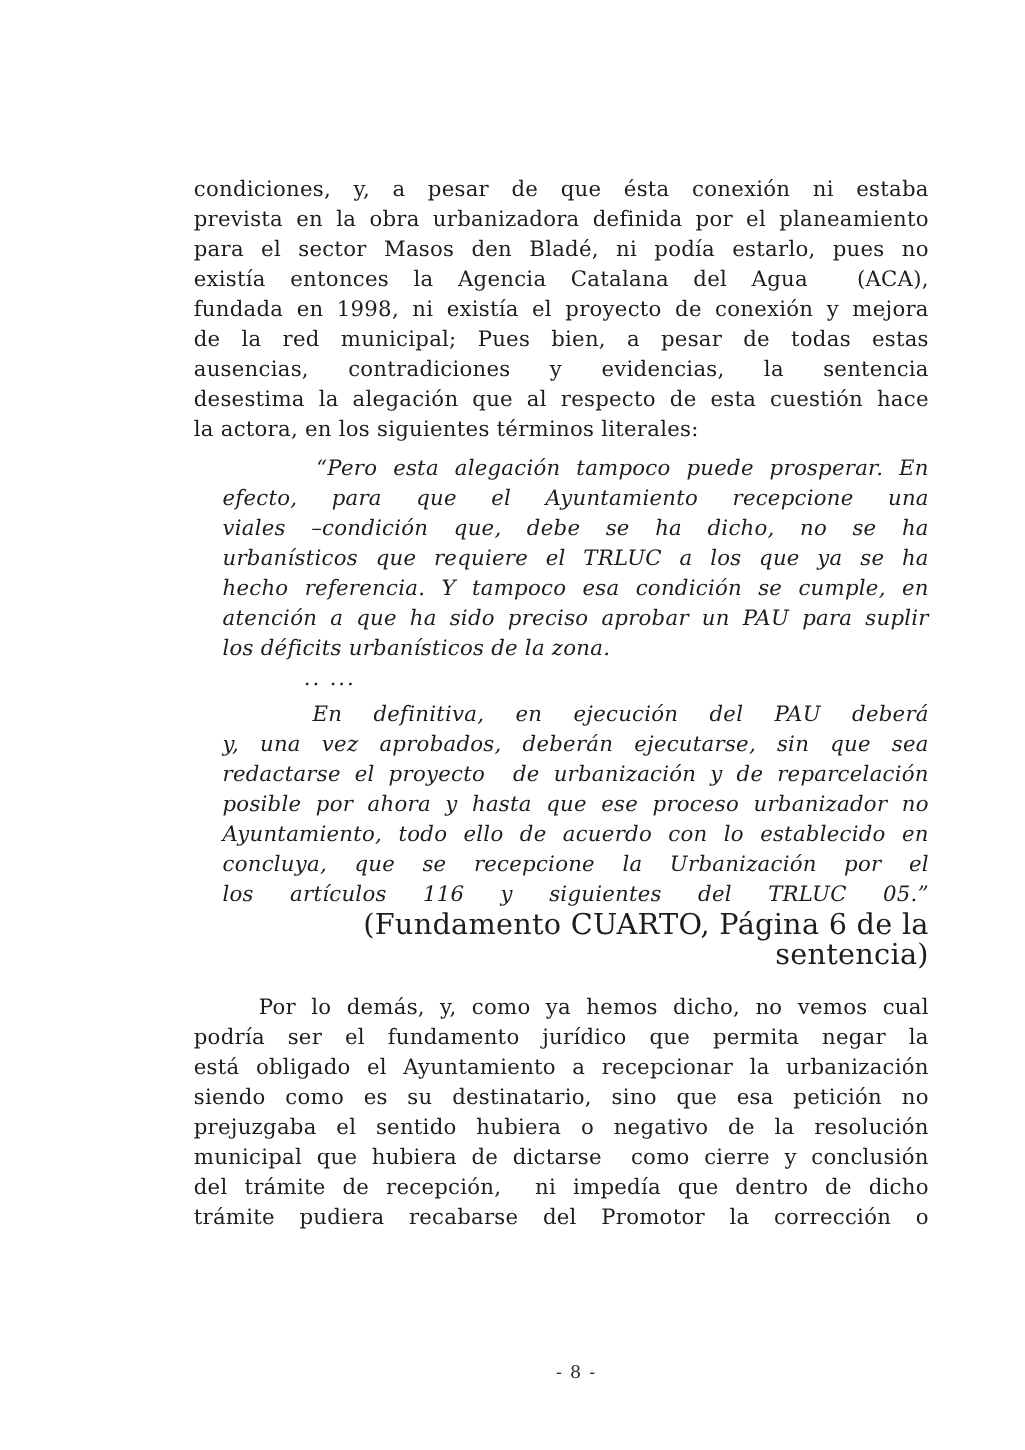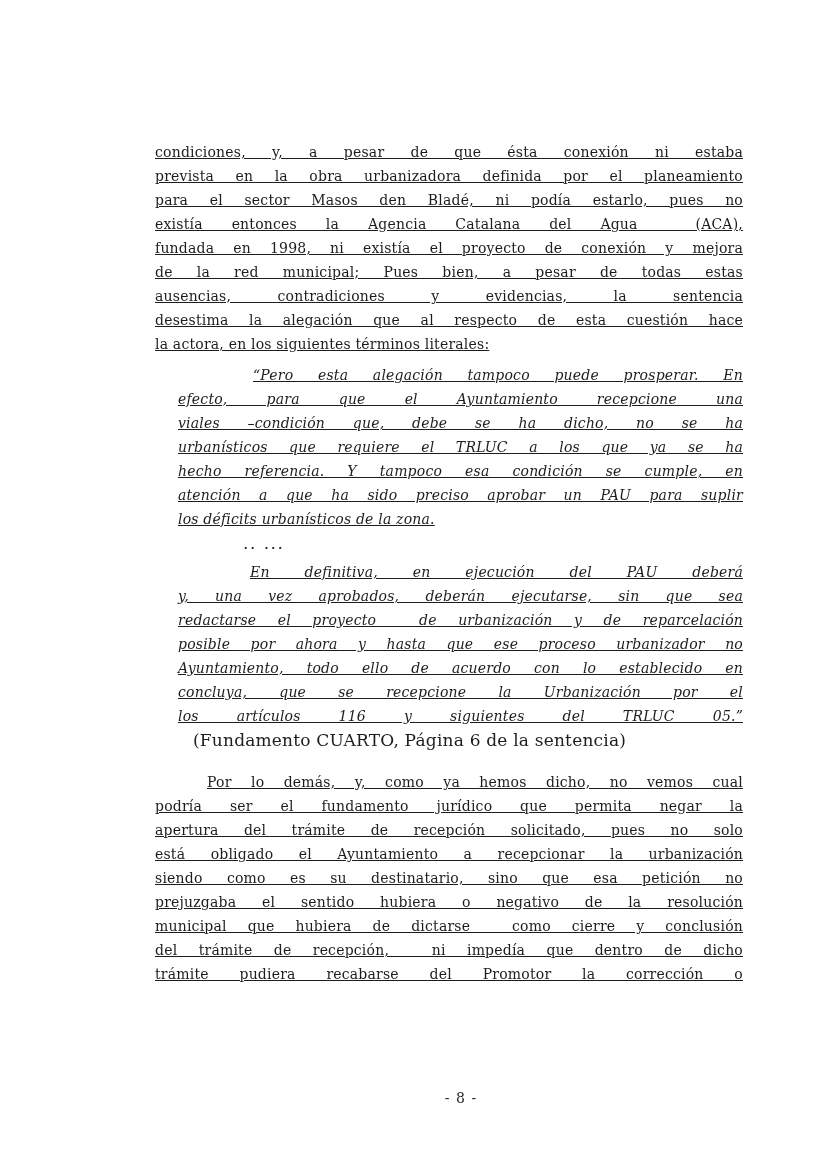--- a/index.html
+++ b/index.html
@@ -16,26 +16,25 @@
     color: #1d1d1d;
     overflow: hidden;
   }
   .text-column {
     position: absolute;
     left: 155px;
     top: 140px;
     width: 588px;
   }
   .line {
-    font-size: 14px;
+    font-size: 17px;
     line-height: 24px;
     letter-spacing: 0.2px;
     text-align: justify;
     text-align-last: justify;
-    text-decoration: underline;
     -moz-text-align-last: justify;
   }
   .line-last {
     text-align-last: left;
     -moz-text-align-last: left;
   }
   .quote-block {
     margin-left: 23px;
     font-style: italic;
   }
@@ -54,25 +53,25 @@
   .ellipsis-line {
     margin-left: 88px;
     font-size: 17px;
     line-height: 24px;
     font-style: italic;
     letter-spacing: 1.5px;
     text-align: left;
   }
   .attribution {
     margin-left: 38px;
-    font-size: 17px;
+    font-size: 23px;
     line-height: 24px;
     letter-spacing: 0.2px;
     font-style: normal;
-    text-align: left;
+    text-align: right;
   }
   .closing-paragraph {
     margin-top: 18px;
   }
   .closing-paragraph .line:first-child {
     text-indent: 52px;
   }
   .page-footer {
     position: absolute;
     top: 1089px;
@@ -123,21 +122,20 @@
         <div class="line">Ayuntamiento, todo ello de acuerdo con lo establecido en</div>
         <div class="line">concluya, que se recepcione la Urbanización por el</div>
         <div class="line">los artículos 116 y siguientes del TRLUC 05.”</div>
       </div>
 
     <div class="attribution">(Fundamento CUARTO, Página 6 de la sentencia)</div>
 
     <div class="paragraph closing-paragraph">
         <div class="line">Por lo demás, y, como ya hemos dicho, no vemos cual</div>
         <div class="line">podría ser el fundamento jurídico que permita negar la</div>
-        <div class="line">apertura del trámite de recepción solicitado, pues no solo</div>
         <div class="line">está obligado el Ayuntamiento a recepcionar la urbanización</div>
         <div class="line">siendo como es su destinatario, sino que esa petición no</div>
         <div class="line">prejuzgaba el sentido hubiera o negativo de la resolución</div>
         <div class="line">municipal que hubiera de dictarse &nbsp;como cierre y conclusión</div>
         <div class="line">del trámite de recepción, &nbsp;ni impedía que dentro de dicho</div>
         <div class="line">trámite pudiera recabarse del Promotor la corrección o</div>
       </div>
 
   </div>
 

